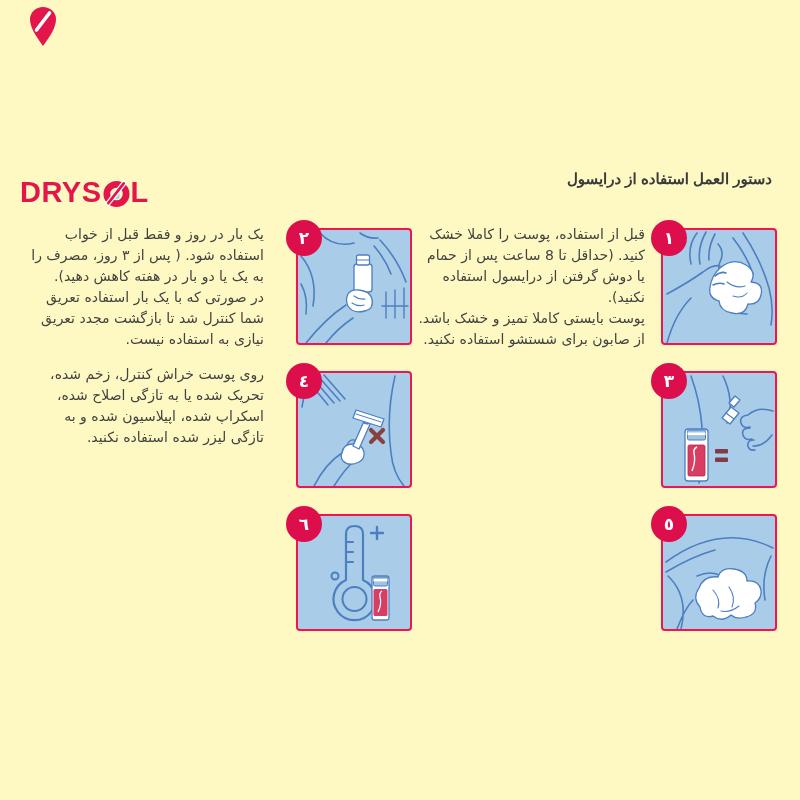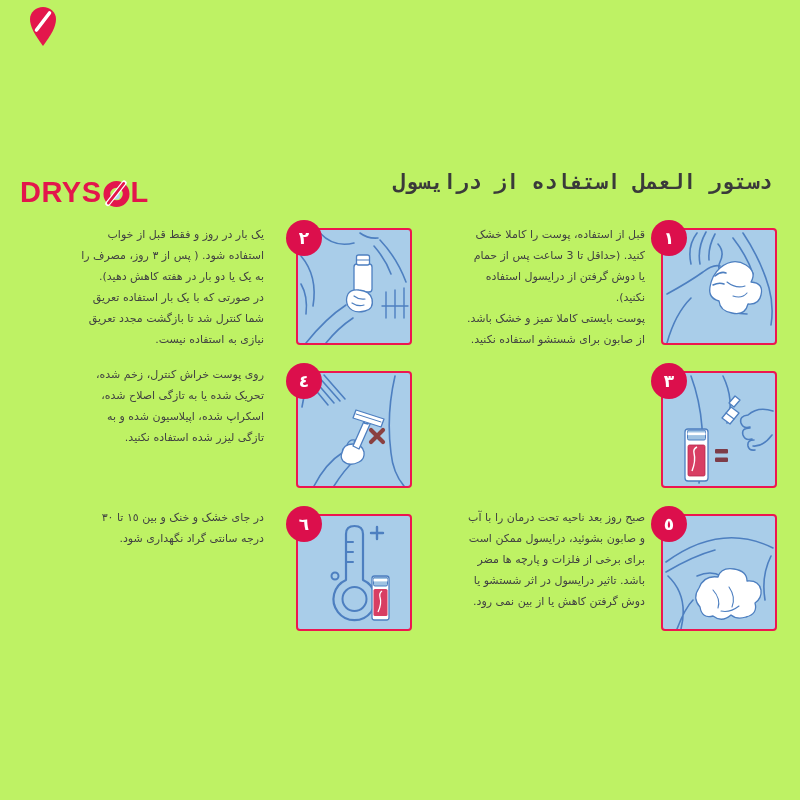--- a/index.html
+++ b/index.html
@@ -1,41 +1,41 @@
 <!DOCTYPE html>
 <html lang="fa"><head>
 <meta charset="utf-8">
 <style>
   html,body { margin:0; padding:0; background:#ffffff; }
   .page {
-    position:relative; width:800px; height:800px; background:#bef264;
+    position:relative; width:800px; height:800px; background:#fef9c3;
     font-family:"DejaVu Sans", sans-serif; overflow:hidden;
   }
   
   .brand-pin { position:absolute; left:28px; top:6px; width:30px; height:42px; }
   
   .logo {
     position:absolute; left:20px; top:176px; height:32px;
     display:inline-flex; align-items:center;
     font-family:"Liberation Sans","DejaVu Sans",sans-serif;
     font-weight:bold; font-size:29px; letter-spacing:.5px; color:#e3164c;
     line-height:32px;
   }
   .logo-o { width:27px; height:28px; margin:0 1px; transform:translateY(1px); }
   
   .title {
     position:absolute; top:170px; right:28px; margin:0;
-    font-size:21px; font-weight:bold; color:#3a3a3a;
-    font-family:Liberation Mono, monospace;
+    font-size:15px; font-weight:bold; color:#3a3a3a;
+    font-family:Liberation Sans, sans-serif;
   }
   
   .step-text {
     position:absolute; direction:rtl; text-align:right;
     white-space:pre-line; color:#424242;
-    font-size:11px; line-height:21px;
+    font-size:14px; line-height:21px;
   }
   .text-r { left:416px; width:229px; }
   .text-l { left:26px;  width:238px; }
   .t0 { top:224px; } .t1 { top:364px; } .t2 { top:507px; }
   
   .illus {
     position:absolute; width:112px; height:113px;
     background:#a9cde9; border:2px solid #ed1650; border-radius:4px;
   }
   .il-r { left:661px; } .il-l { left:296px; }
@@ -69,21 +69,21 @@
       <path d="M14 10 C16 13 17.5 15 17.5 17 A3.5 3.5 0 1 1 10.5 17 C10.5 15 12 13 14 10 Z" fill="#aed6f2"></path>
       <path d="M22 3.5 L5 25" stroke="#ffffff" stroke-width="5.2" stroke-linecap="round"></path>
       <path d="M21.5 4 L5.5 24.5" stroke="#e3164c" stroke-width="2.8" stroke-linecap="round"></path>
     </svg>
       <span>L</span>
   </div>
 
   <h1 class="title" dir="rtl">دستور العمل استفاده از درایسول</h1>
 
   <div class="step-text text-r t0">قبل از استفاده، پوست را کاملا خشک
-کنید. (حداقل تا 3 ساعت پس از حمام
+کنید. (حداقل تا 8 ساعت پس از حمام
 یا دوش گرفتن از درایسول استفاده
 نکنید).
 پوست بایستی کاملا تمیز و خشک باشد.
 از صابون برای شستشو استفاده نکنید.</div>
   <div class="illus il-r i0">
     <div class="badge">١</div>
     <svg viewBox="0 0 112 113">
       <path class="la" d="M34 3 Q24 16 28 34 M43 2 Q34 18 37 34 M52 4 Q45 17 46 30"></path>
       <path class="la" d="M55 14 Q62 22 57 32 Q54 38 58 42"></path>
       <path class="la" d="M4 64 Q26 52 40 42 Q50 34 57 36"></path>
@@ -150,40 +150,33 @@
       <path class="wh" d="M44 80 q1 -9 11 -9 q9 0 11 8 q1 7 -5 10 q-10 5 -16 -1 q-3 -4 -1 -8 Z"></path>
       <path class="la" style="stroke-width:1.2" d="M49 72 q2 -6 8 -5 M56 69 q3 -5 8 -3"></path>
       <path class="wh" d="M55 73 L67 46 l6 3 L61 76 Z"></path>
       <path class="wh" d="M68 45 l4 1 l-2 5 l-4 -1 Z"></path>
       <path class="wh" d="M58 37 L86 46 l-3 8 L55 45 Z"></path>
       <path class="la" style="stroke-width:1" d="M58 41 L83 49"></path>
       <path d="M73 57 L85 69 M85 57 L73 69" stroke="#8a4040" stroke-width="4.2" stroke-linecap="round" fill="none"></path>
     </svg>
   </div>
 
-  <div class="step-text text-r t2">صبح روز بعد ناحیه تحت درمان را با آب
-و صابون بشوئید، درایسول ممکن است
-برای برخی از فلزات و پارچه ها مضر
-باشد. تاثیر درایسول در اثر شستشو یا
-دوش گرفتن کاهش یا از بین نمی رود.</div>
   <div class="illus il-r i2">
     <div class="badge">٥</div>
     <svg viewBox="0 0 112 113">
       <path class="la" d="M3 46 Q58 6 110 32"></path>
       <path class="la" d="M3 56 Q30 40 52 34"></path>
       <path class="la" d="M5 60 Q26 80 18 113 M14 113 Q22 92 30 84"></path>
       <path class="la" d="M34 60 Q48 54 58 60"></path>
       <path class="la" d="M108 40 Q98 60 102 84"></path>
       <path class="wh" d="M36 72 q5 -13 19 -11 q3 -10 16 -8 q13 2 13 12 q12 -1 14 9 q1 8 -6 13 q3 11 -9 14 q-9 3 -15 -2 q-9 8 -18 1 q-11 3 -13 -9 q-8 -9 -1 -19 Z"></path>
       <path class="la" style="stroke-width:1.1" d="M50 74 q8 9 5 18 M66 71 q7 10 3 20 M76 90 q-9 7 -18 5"></path>
     </svg>
   </div>
 
-  <div class="step-text text-l t2">در جای خشک و خنک و بین ١٥ تا ٣٠
-درجه سانتی گراد نگهداری شود.</div>
   <div class="illus il-l i2">
     <div class="badge">٦</div>
     <svg viewBox="0 0 112 113">
       <path class="la" style="stroke-width:2.2" d="M48 18 Q48 10 56.5 10 Q65 10 65 18 L65 64 A21 21 0 1 1 48 64 Z"></path>
       <circle class="la" style="stroke-width:2" cx="56.5" cy="83" r="12"></circle>
       <path class="la" style="stroke-width:2" d="M48 26 h7 M48 36 h7 M48 46 h7"></path>
       <circle class="la" style="stroke-width:2" cx="37" cy="60" r="3.5"></circle>
       <path class="la" style="stroke-width:2.4" d="M73 17 h12 M79 11 v12"></path>
       <rect class="wh" x="74" y="60" width="17" height="44" rx="2.5"></rect>
       <rect x="75.5" y="61" width="14" height="9" rx="1.5" fill="#9fc3e2" stroke="#4d7fc0" stroke-width="1"></rect>

